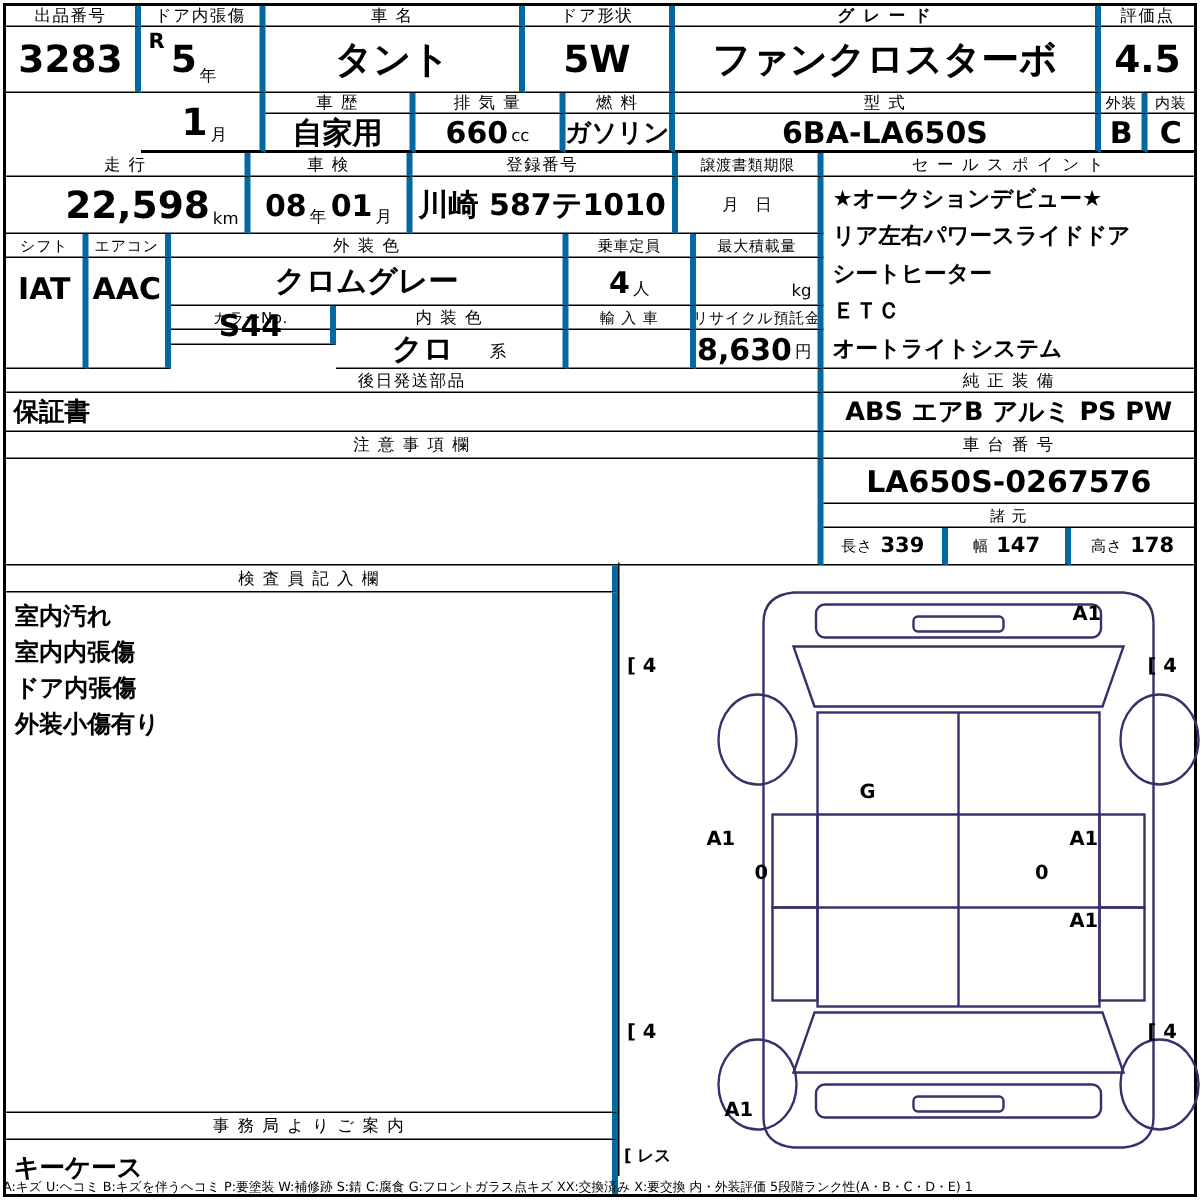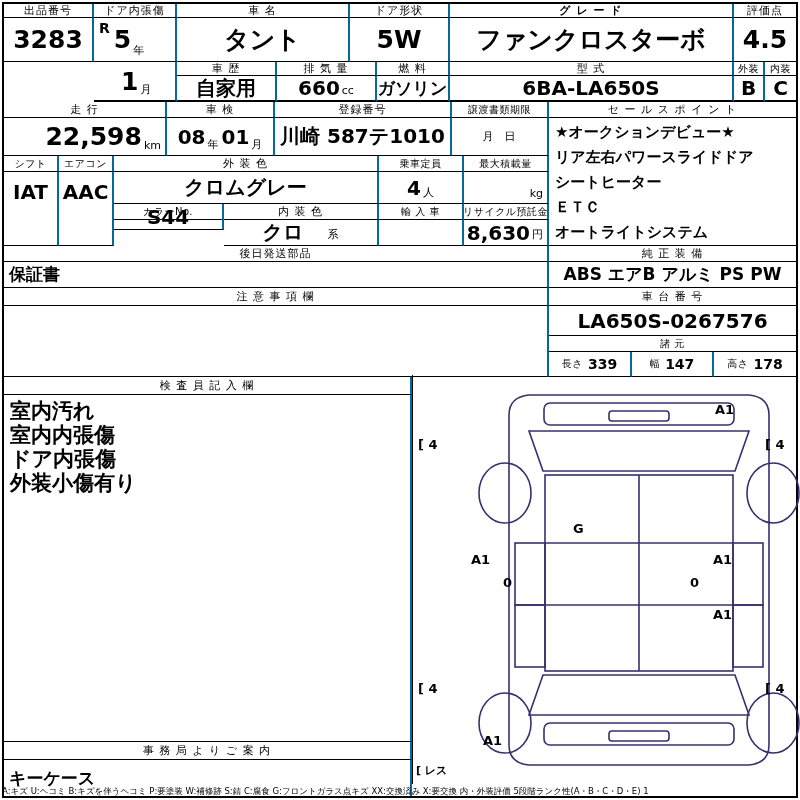--- a/index.html
+++ b/index.html
@@ -25,21 +25,21 @@
   .cell {
     position: absolute;
     box-sizing: border-box;
     display: flex;
     align-items: center;
     justify-content: center;
     overflow: hidden;
     white-space: nowrap;
   }
   .bd-b { border-bottom: 1px solid #000; }
-  .bd-r { border-right: 2px solid #0369a1; }
+  .bd-r { border-right: 4px solid #0369a1; }
   .bd-b2 { border-bottom: 2px solid #000; }
   .lbl {
     font-size: 11px;
     letter-spacing: 1px;
   }
   .lbl-sm {
     font-size: 10px;
     letter-spacing: 0.5px;
   }
   .val {
@@ -71,21 +71,21 @@
   .sp-line {
     font-size: 15px;
     font-weight: bold;
     width: 100%;
     padding-left: 6px;
     box-sizing: border-box;
     line-height: 25px;
     text-align: left;
   }
   .note-line {
-    font-size: 21px;
+    font-size: 16px;
     font-weight: bold;
     width: 100%;
     padding-left: 6px;
     box-sizing: border-box;
     line-height: 24px;
     text-align: left;
   }
   .footer {
     position: absolute;
     left: 2px;

